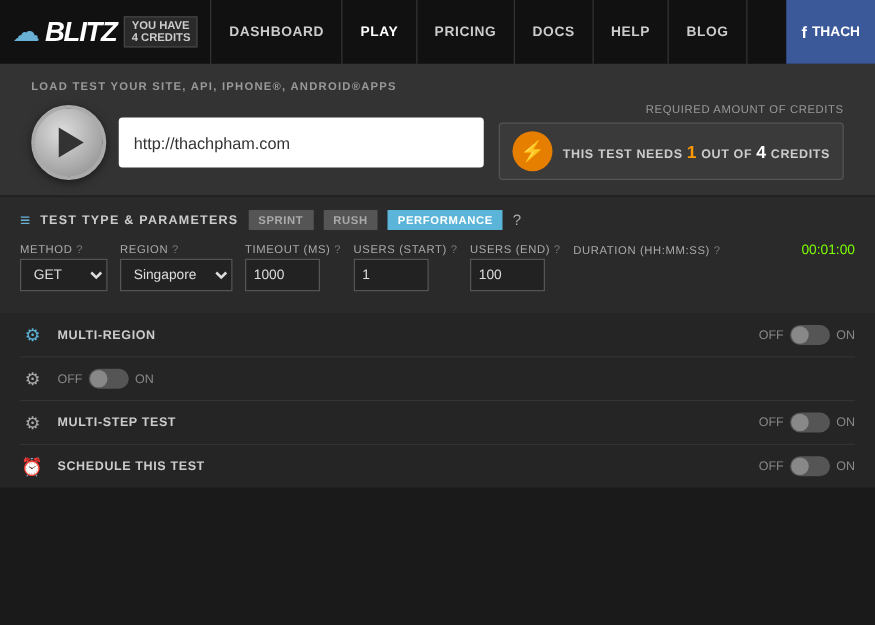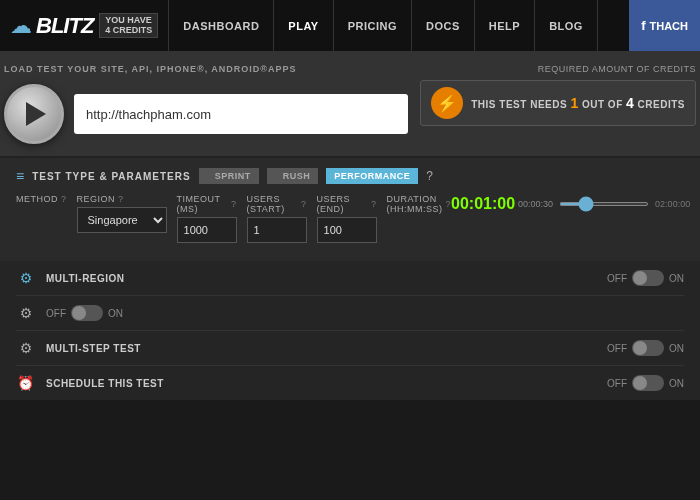--- a/index.html
+++ b/index.html
@@ -79,23 +79,23 @@
       padding: 0 12px;
       height: 100%;
       display: flex;
       align-items: center;
       cursor: pointer;
     }
 
     
     .top-section {
       background: #333;
-      padding: 12px 4px;
-      display: flex;
-      align-items: flex-start;
+      padding: 12px 25px;
+      display: flex;
+      align-items: flex-end;
       gap: 12px;
       border-bottom: 2px solid #222;
     }
     .section-label {
       color: #999;
       font-size: 9px;
       font-weight: bold;
       text-transform: uppercase;
       letter-spacing: 1px;
       margin-bottom: 4px;
@@ -198,21 +198,21 @@
     }
     .tab-btn {
       padding: 3px 8px;
       font-size: 9px;
       font-weight: bold;
       text-transform: uppercase;
       border: none;
       cursor: pointer;
       letter-spacing: 0.5px;
     }
-    .tab-btn.inactive { background: #555; color: #aaa; padding-left: 16px; }
+    .tab-btn.inactive { background: #555; color: #aaa; }
     .tab-btn.active { background: #5bb5d8; color: white; }
     .help-icon {
       color: #aaa;
       font-size: 12px;
       cursor: pointer;
     }
 
     
     .form-row {
       display: flex;
@@ -246,32 +246,32 @@
       padding: 4px 6px;
       font-size: 11px;
       outline: none;
       height: 26px;
     }
     select.form-control {
       cursor: pointer;
     }
     .duration-wrapper {
       display: flex;
-      flex-direction: row;
+      flex-direction: column;
       gap: 3px;
     }
     .duration-header {
       display: flex;
       justify-content: space-between;
       align-items: center;
     }
     .duration-time-display {
       color: #7dff00;
-      font-size: 16px;
-      font-weight: bold;
+      font-size: 11px;
+      font-weight: normal;
     }
     .duration-slider-row {
       display: flex;
       align-items: center;
       gap: 6px;
     }
     .duration-text {
       color: #888;
       font-size: 9px;
     }
@@ -400,20 +400,26 @@
     <span class="help-icon">?</span>
   </div>
 
   <div class="form-row">
 
     <div class="form-group">
       <div class="form-label">
         <span>Method</span>
         <span class="q-mark">?</span>
       </div>
+      <select class="form-control" style="width:70px;">
+        <option>GET</option>
+        <option>POST</option>
+        <option>PUT</option>
+        <option>DELETE</option>
+      </select>
     </div>
 
     <div class="form-group">
       <div class="form-label">
         <span>Region</span>
         <span class="q-mark">?</span>
       </div>
       <select class="form-control" style="width:90px;">
         <option>Singapore</option>
         <option>US East</option>
@@ -447,25 +453,20 @@
     </div>
 
     <div class="duration-wrapper" style="flex:1;">
       <div class="duration-header">
         <div class="form-label">
           <span>Duration (hh:mm:ss)</span>
           <span class="q-mark">?</span>
         </div>
         <span class="duration-time-display">00:01:00</span>
       </div>
-      <div class="duration-slider-row">
-        <span class="duration-text">00:00:30</span>
-        <input type="range" min="0" max="100" value="25" style="">
-        <span class="duration-max">02:00:00</span>
-      </div>
     </div>
   </div>
 </div>
 
 <div class="toggle-section">
 
   <div class="toggle-row">
     <span class="toggle-row-icon" style="color:#5bb5d8;">⚙</span>
     <span class="toggle-row-label">MULTI-REGION</span>
     <div class="toggle-group">

